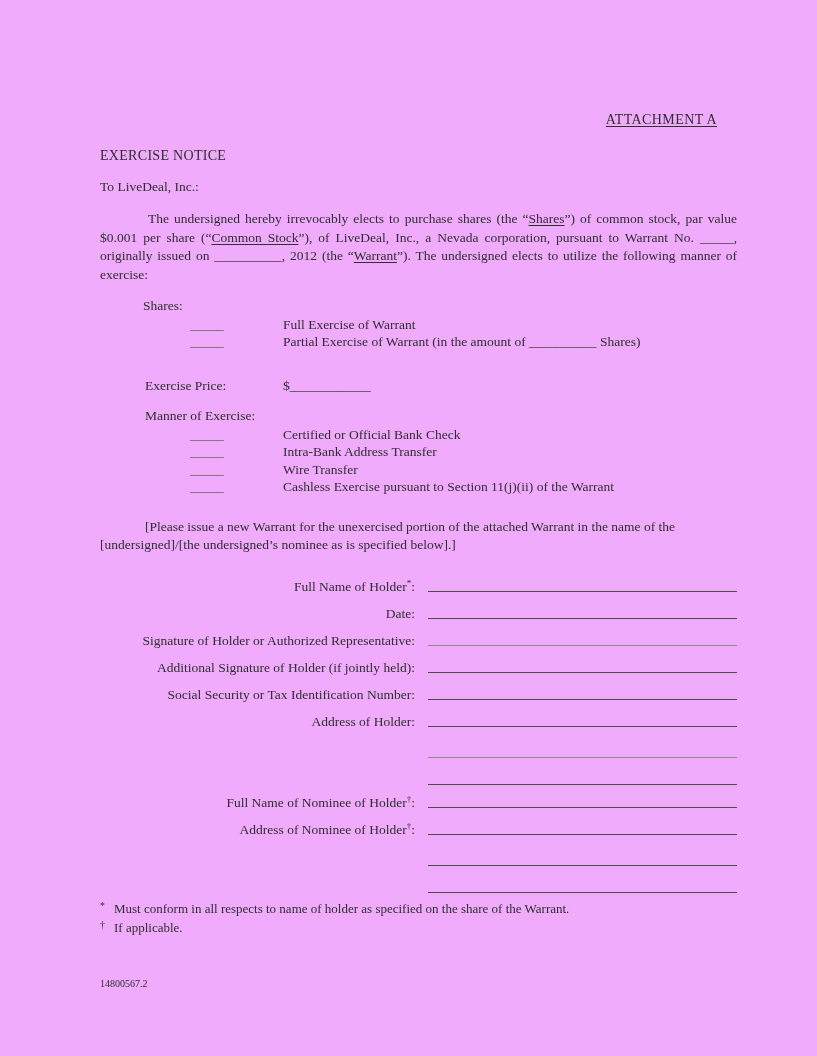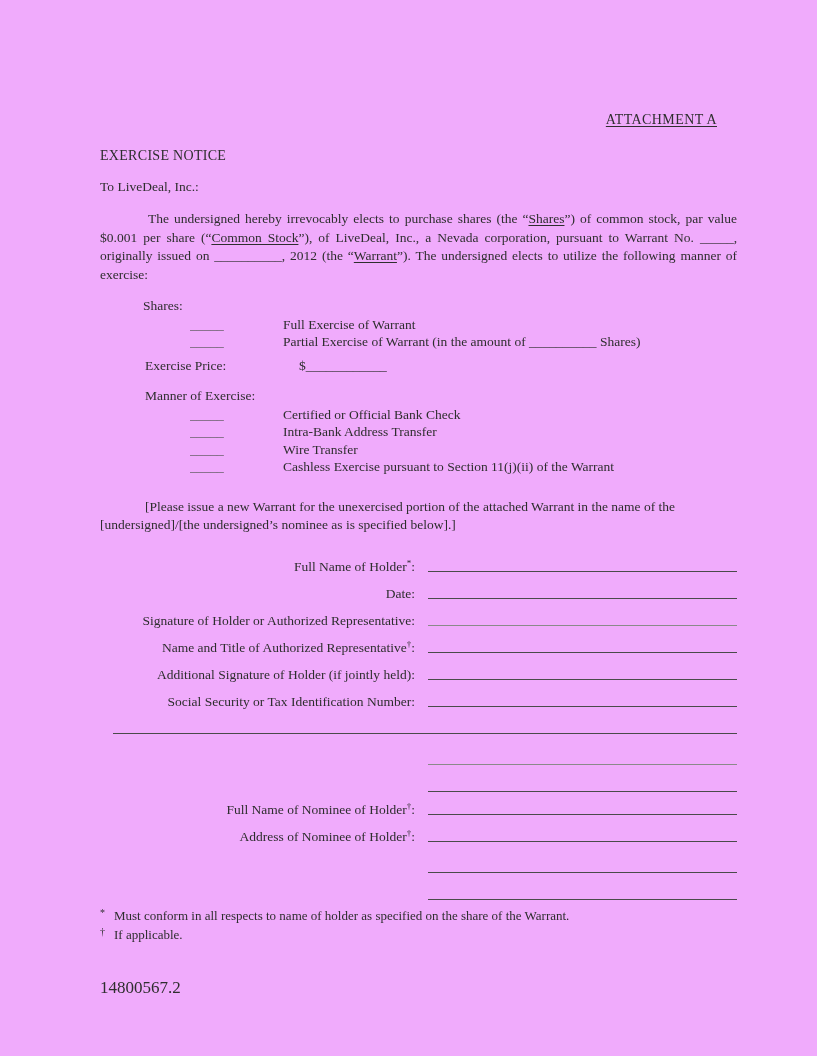--- a/index.html
+++ b/index.html
@@ -27,41 +27,41 @@
   .uterm { text-decoration:underline; text-underline-offset:2px; }
   .blank { letter-spacing:0; white-space:nowrap; }
 
   .sec-heading { margin-top:13px; padding-left:43px; }
   .opt-row { display:flex; height:17.5px; align-items:baseline; }
   .opt-row.first { margin-top:3px; }
   .opt-blank { display:inline-block; margin-left:90px; width:35px; white-space:nowrap;
                overflow:hidden; color:#555; }
   .opt-label { margin-left:58px; }
 
-  .price-row { margin-top:6px; display:flex;gap:16px; }
+  .price-row { margin-top:26px; display:flex; }
   .price-label { padding-left:45px; width:138px; box-sizing:content-box; }
   .price-value { white-space:nowrap; }
 
   .nominee-note { margin-top:21px; line-height:18.5px; text-indent:45px; }
 
   .form-section { margin-top:10px; }
   .form-row { display:flex; align-items:flex-end; height:27px; }
   .form-label { width:315px; text-align:right; white-space:nowrap; }
   .form-line { flex:1; margin-left:13px; border-bottom:1.5px solid #4a4a4a; margin-bottom:3px; }
   .form-line.light { border-bottom:1px solid #8a8a8a; }
   .gap4 { margin-top:4px; }
   .gapn4 { margin-top:-4px; }
   sup.mark { font-size:9px; line-height:0; }
 
   .footnotes { margin-top:3px; font-size:13px; line-height:19px; }
   .fn-row { display:flex; }
   .fn-marker { width:14px; font-size:10px; position:relative; top:-3px; }
   .fn-text { flex:1; }
 
-  .doc-number { position:absolute; left:100px; top:978px; font-size:17px; }
+  .doc-number { position:absolute; left:100px; top:978px; font-size:10px; }
 </style>
 </head>
 <body>
 
 <div class="page">
   <div class="content">
 
     <div class="attachment">
       <span>ATTACHMENT A</span>
     </div>
@@ -117,36 +117,33 @@
       <div class="form-row">
         <span class="form-label"><span>Date</span><sup class="mark"></sup><span>:</span></span>
         <span class="form-line"></span>
       </div>
 
       <div class="form-row">
         <span class="form-label"><span>Signature of Holder or Authorized Representative</span><sup class="mark"></sup><span>:</span></span>
         <span class="form-line light"></span>
       </div>
 
-      <div class="form-row">
-        <span class="form-label"><span>Name and Title of Authorized Representative</span><sup class="mark">†</sup><span>:</span></span>
-        <span class="form-line"></span>
-      </div>
 
       <div class="form-row">
         <span class="form-label"><span>Additional Signature of Holder (if jointly held)</span><sup class="mark"></sup><span>:</span></span>
         <span class="form-line"></span>
       </div>
 
       <div class="form-row">
         <span class="form-label"><span>Social Security or Tax Identification Number</span><sup class="mark"></sup><span>:</span></span>
         <span class="form-line"></span>
       </div>
 
       <div class="form-row">
+        <span class="form-label"><span>Address of Holder</span><sup class="mark"></sup><span>:</span></span>
         <span class="form-line"></span>
       </div>
 
       <div class="form-row gap4">
         <span class="form-label"></span>
         <span class="form-line light"></span>
       </div>
 
       <div class="form-row">
         <span class="form-label"></span>

